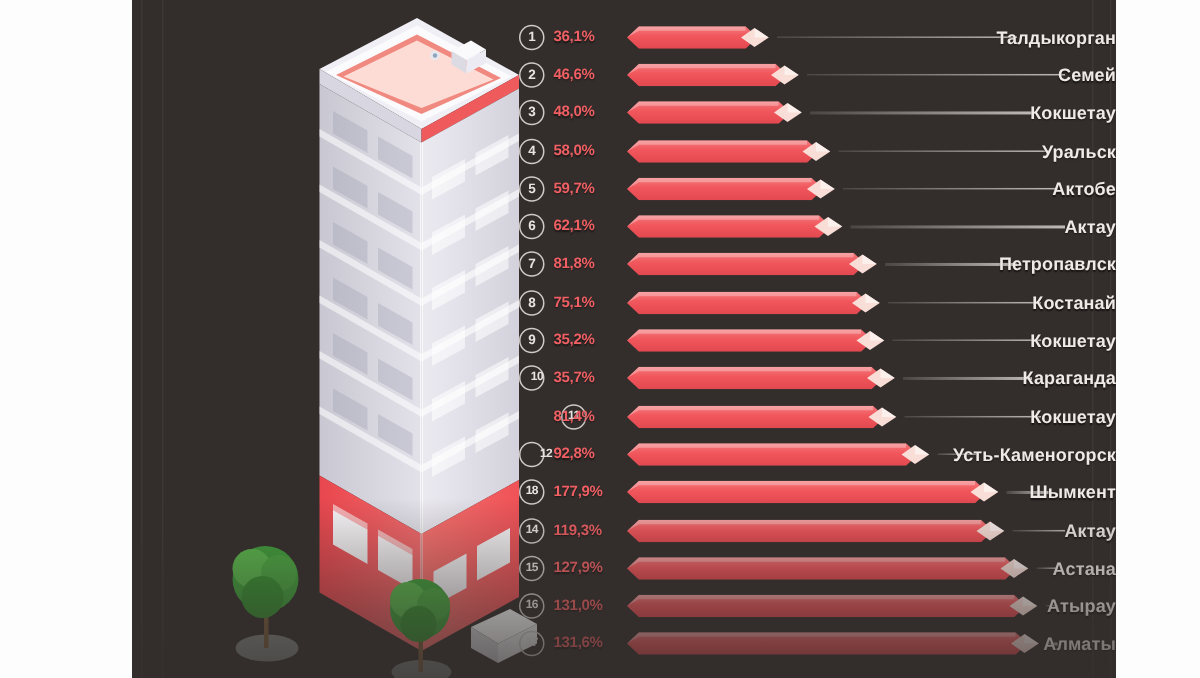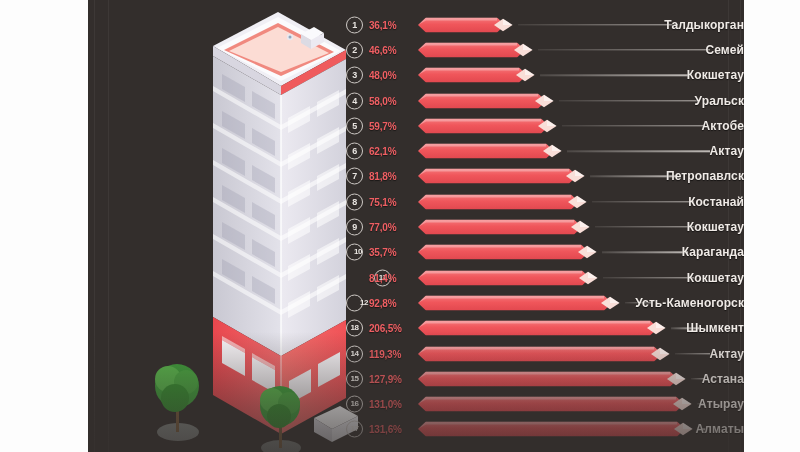--- a/index.html
+++ b/index.html
@@ -347,21 +347,21 @@
               <polygon points="0,7.5 8,0 153,0 161,7.5 153,15 8,15" fill="url(#bg7)"></polygon>
               <polygon points="0,7.5 8,0 153,0 153,3 8,3" fill="rgba(255,255,255,.30)"></polygon>
               <polygon points="159,1.2 168.5,7.5 159,13.8 150,7.5" fill="#f9ded8"></polygon>
               <polygon points="159,1.2 168.5,7.5 159,7.5" fill="#fff" opacity=".55"></polygon>
             </svg></div>
           <div class="leader" style="left: 246px; width: 101.8px;"></div>
           <div class="city">Костанай</div>
         </div>
         <div class="row">
           <div class="rank">9</div>
-          <div class="pct">77,0%</div>
+          <div class="pct">35,2%</div>
           <div class="barwrap" style="width: 181px;"><svg width="181" height="15" viewBox="0 0 181 15">
               <defs>
                 <linearGradient id="bg8" x1="0" y1="0" x2="0" y2="1">
                   <stop offset="0" stop-color="#f4797c"></stop>
                   <stop offset="0.45" stop-color="#f0565b"></stop>
                   <stop offset="1" stop-color="#e2484f"></stop>
                 </linearGradient>
               </defs>
               <polygon points="0,7.5 8,0 156,0 164,7.5 156,15 8,15" fill="url(#bg8)"></polygon>
               <polygon points="0,7.5 8,0 156,0 156,3 8,3" fill="rgba(255,255,255,.30)"></polygon>
@@ -423,21 +423,21 @@
               <polygon points="0,7.5 8,0 186,0 194,7.5 186,15 8,15" fill="url(#bg11)"></polygon>
               <polygon points="0,7.5 8,0 186,0 186,3 8,3" fill="rgba(255,255,255,.30)"></polygon>
               <polygon points="192,1.2 201.5,7.5 192,13.8 183,7.5" fill="#f9ded8"></polygon>
               <polygon points="192,1.2 201.5,7.5 192,7.5" fill="#fff" opacity=".55"></polygon>
             </svg></div>
           <div class="leader" style="left: 279px; width: 25.6px;"></div>
           <div class="city">Усть-Каменогорск</div>
         </div>
         <div class="row">
           <div class="rank" style="font-size: 8px;">18</div>
-          <div class="pct">206,5%</div>
+          <div class="pct">177,9%</div>
           <div class="barwrap" style="width: 257px;"><svg width="257" height="15" viewBox="0 0 257 15">
               <defs>
                 <linearGradient id="bg12" x1="0" y1="0" x2="0" y2="1">
                   <stop offset="0" stop-color="#f4797c"></stop>
                   <stop offset="0.45" stop-color="#f0565b"></stop>
                   <stop offset="1" stop-color="#e2484f"></stop>
                 </linearGradient>
               </defs>
               <polygon points="0,7.5 8,0 232,0 240,7.5 232,15 8,15" fill="url(#bg12)"></polygon>
               <polygon points="0,7.5 8,0 232,0 232,3 8,3" fill="rgba(255,255,255,.30)"></polygon>

